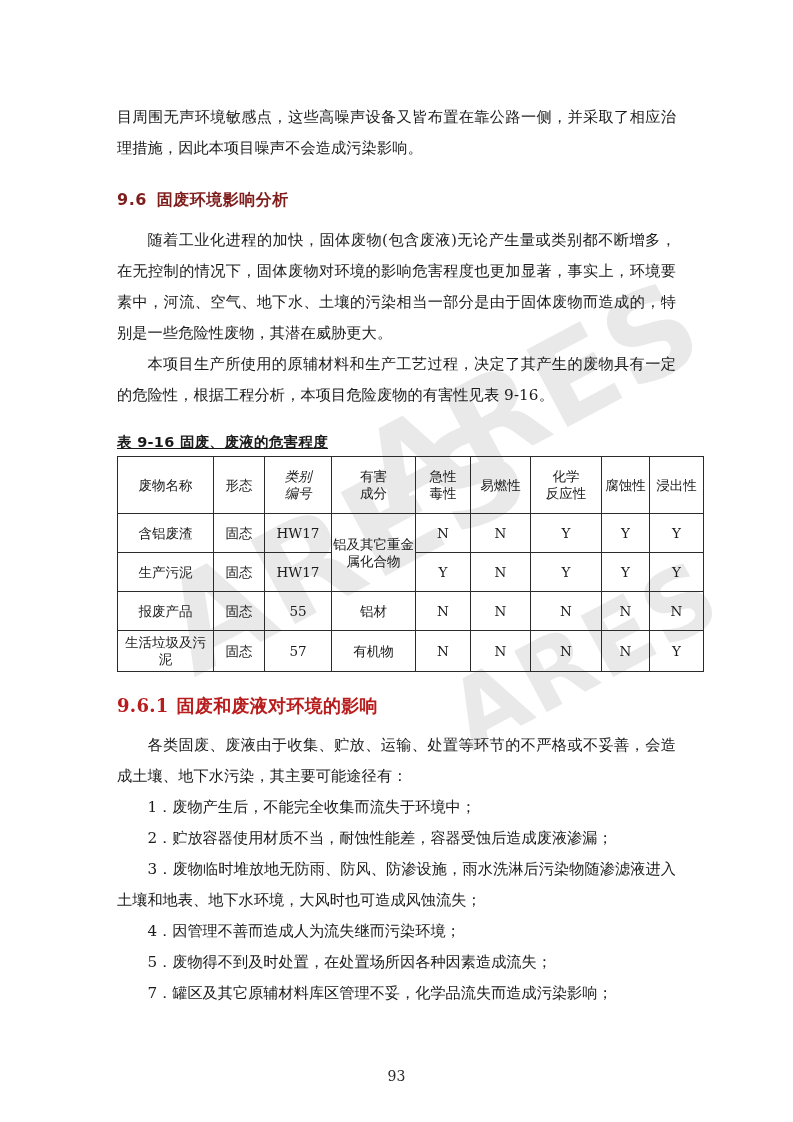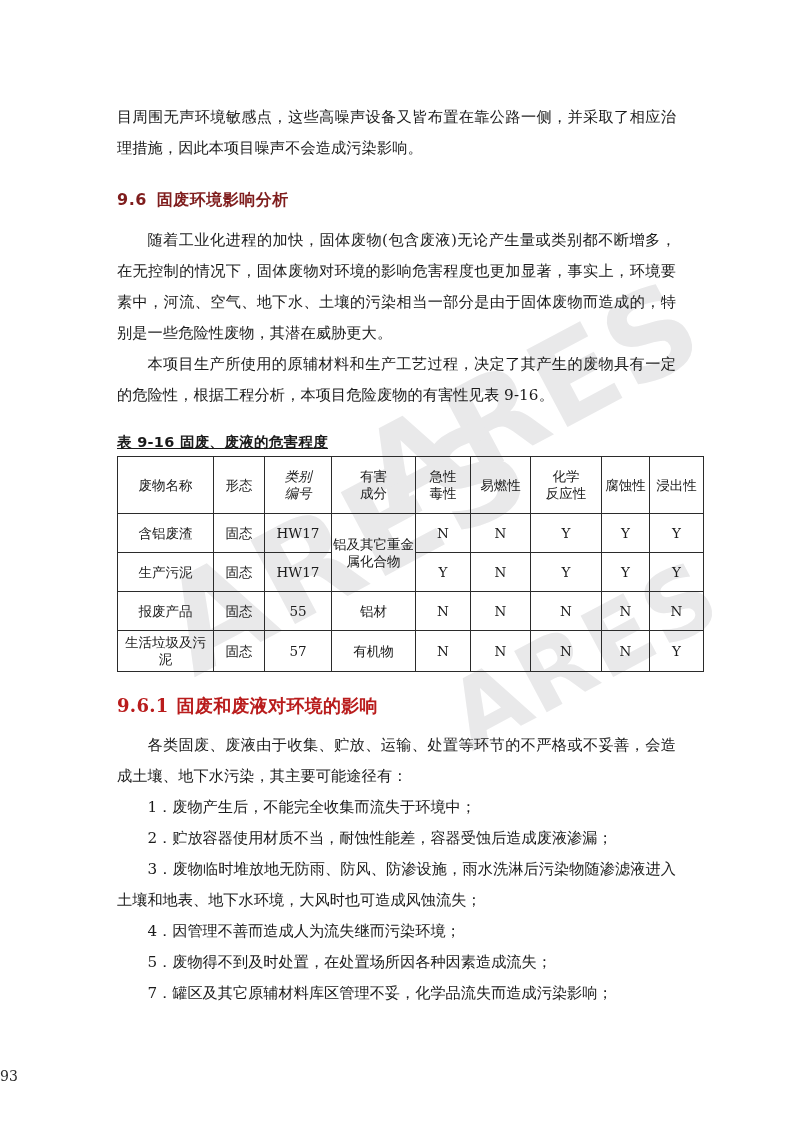--- a/index.html
+++ b/index.html
@@ -132,21 +132,21 @@
     text-align: justify;
     text-justify: inter-ideograph;
     text-indent: 2em;
   }
 
   .page-number {
     position: absolute;
     bottom: 38px;
     left: 0;
     right: 0;
-    text-align: left;
+    text-align: center;
     font-size: 14px;
     font-family: "DejaVu Serif", "Liberation Serif", serif;
     color: #2b2b2b;
     z-index: 1;
   }
 </style>
 </head>
 <body>
 
 <div class="page">

